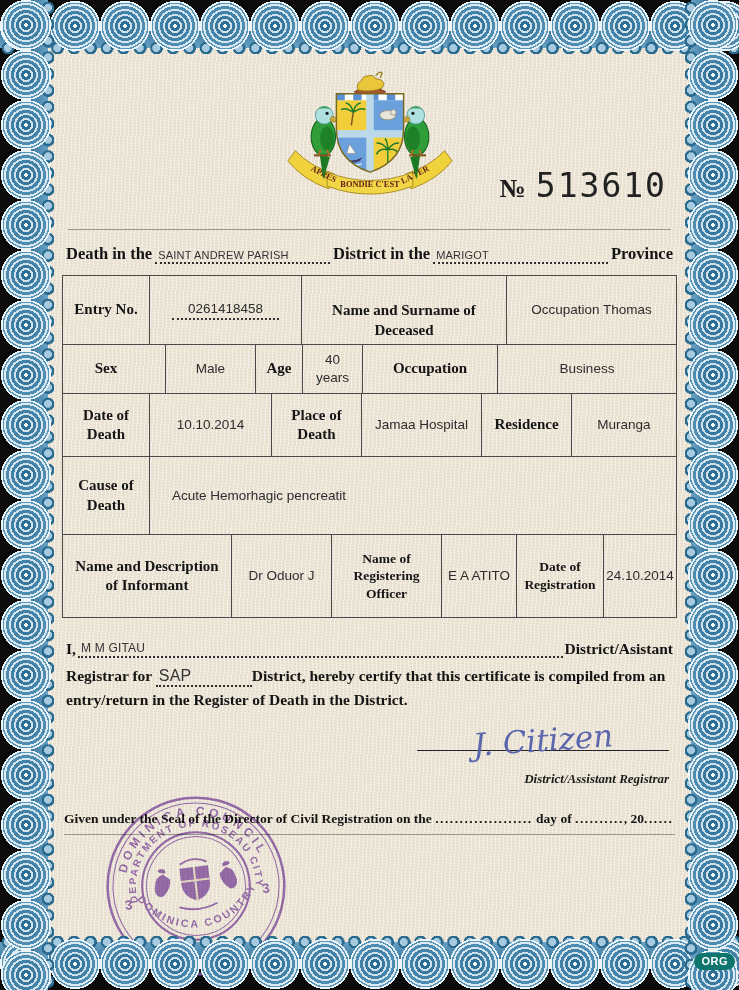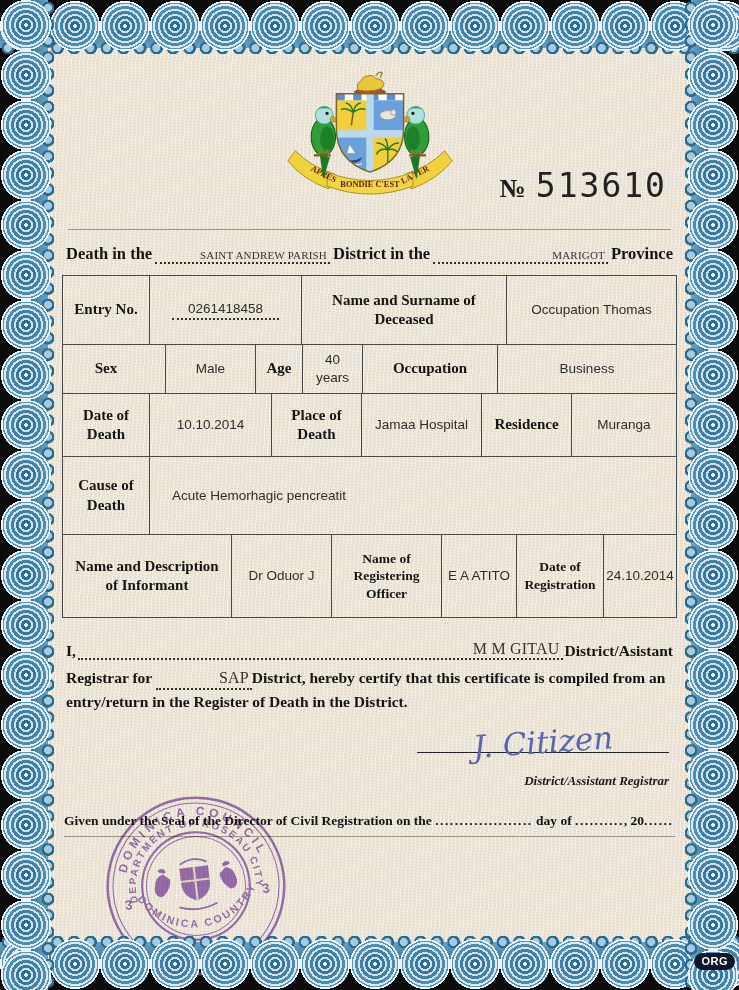--- a/index.html
+++ b/index.html
@@ -65,22 +65,22 @@
     font:bold 25px "Liberation Serif", serif; letter-spacing:.5px; color:#161616;
   }
   .rule { border:0; border-top:1px solid #9a958a; margin:9px 6px 0; }
 
   
   .locline {
     display:flex; align-items:flex-end; margin:14px 4px 0;
     font:bold 16.5px "Liberation Serif", serif; color:#141414; white-space:nowrap;
   }
   .fill {
-    border-bottom:2px dotted #2f2f2f; text-align:right;
-    font-family:Liberation Serif, serif; font-weight:400; color:#333;
+    border-bottom:2px dotted #2f2f2f; text-align:left;
+    font-family:Liberation Sans, sans-serif; font-weight:400; color:#333;
     line-height:1.15; padding:0 3px;
   }
   .fill.caps { font-size:11px; letter-spacing:.2px; }
   .locline .fill { flex:1; margin:0 3px; }
 
   
   .ctable { margin:11px 0 0; border:1px solid #4a4a4a; width:615px; }
   .trow { display:flex; border-top:1px solid #4a4a4a; }
   .trow:first-child { border-top:0; }
   .cell {
@@ -90,21 +90,21 @@
   .cell:first-child { border-left:0; }
   .lab { font:bold 15px/1.3 "Liberation Serif", serif; color:#151515; }
   .lab.sm { font-size:13.5px; }
   .val { font:400 13.5px/1.3 "Liberation Sans", sans-serif; color:#2d2d2d; }
   .dotted-under { border-bottom:2px dotted #333; padding:0 16px 1px; }
   .cell.left-al { justify-content:flex-start; text-align:center; padding-left:22px; }
 
   
   .certify { margin:22px 4px 0; color:#141414; }
   .cert-line1 { display:flex; align-items:flex-end; font:bold 15.5px "Liberation Serif", serif; }
-  .cert-line1 .fill { flex:1; margin:0 2px; font-size:16px; }
+  .cert-line1 .fill { flex:1; margin:0 2px; font-size:12px; }
   .cert-body { margin:6px 0 0; font:bold 15.5px/1.55 "Liberation Serif", serif; }
   .fill.sap { display:inline-block; width:96px; font-size:16px; }
 
   
   .sigblock { width:252px; margin:10px 8px 0 auto; text-align:center; }
   .signame {
     font:italic 31px "DejaVu Serif", serif; color:#5b66ad;
     transform:rotate(-4deg); margin-bottom:-8px; position:relative; z-index:2;
   }
   .sigtitle {
@@ -116,21 +116,21 @@
   .sealline { margin:24px 2px 0; font:bold 13.5px "Liberation Serif", serif; color:#141414; white-space:nowrap; }
   .dots { letter-spacing:1.5px; }
   .rule2 { border:0; border-top:1px solid #9a958a; margin:7px 2px 0; }
 
   
   .stamp { position:absolute; left:52px; top:742px; mix-blend-mode:multiply; opacity:.82; }
 
   
   .org-badge {
     position:absolute; right:4px; bottom:20px; z-index:6;
-    background:#0f172a; color:#fff; border-radius:9px; padding:2px 7px 3px;
+    background:#0f766e; color:#fff; border-radius:9px; padding:2px 7px 3px;
     font:bold 11px "Liberation Sans", sans-serif; letter-spacing:.5px;
   }
 </style>
 </head>
 <body>
 
 <div class="page">
 
   <div class="paper">
 
@@ -236,21 +236,21 @@
     </div>
 
     <div class="ctable">
       <div class="trow" style="height:68px;">
         <div class="cell" style="width:86px;">
             <span class="lab">Entry No.</span>
           </div>
         <div class="cell" style="width:152px;">
             <span class="val dotted-under">0261418458</span>
           </div>
-        <div class="cell" style="width:205px;">
+        <div class="cell" style="width:205px;align-items:flex-end;">
             <span class="lab">Name and Surname of Deceased</span>
           </div>
         <div class="cell" style="flex:1;">
             <span class="val">Occupation Thomas</span>
           </div>
       </div>
       <div class="trow" style="height:49px;">
         <div class="cell" style="width:86px;">
             <span class="lab">Sex</span>
           </div>

